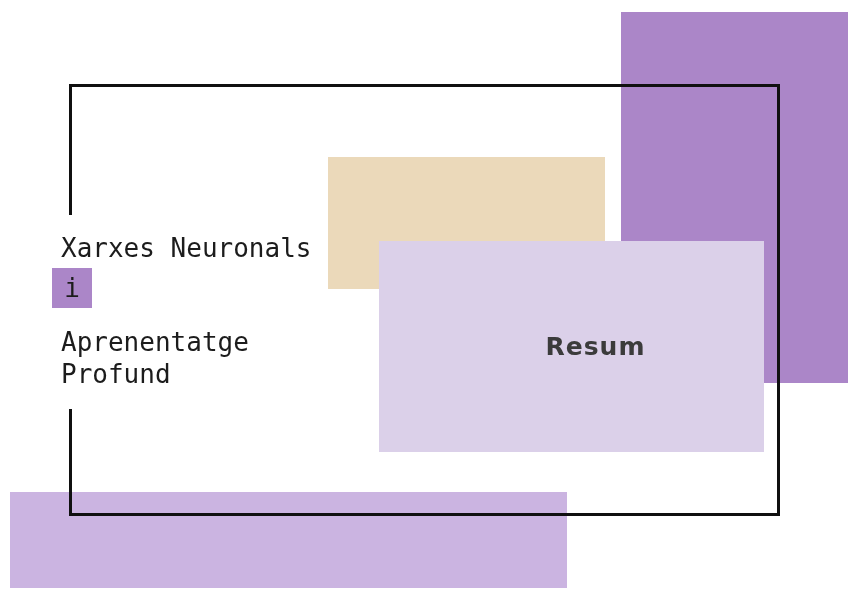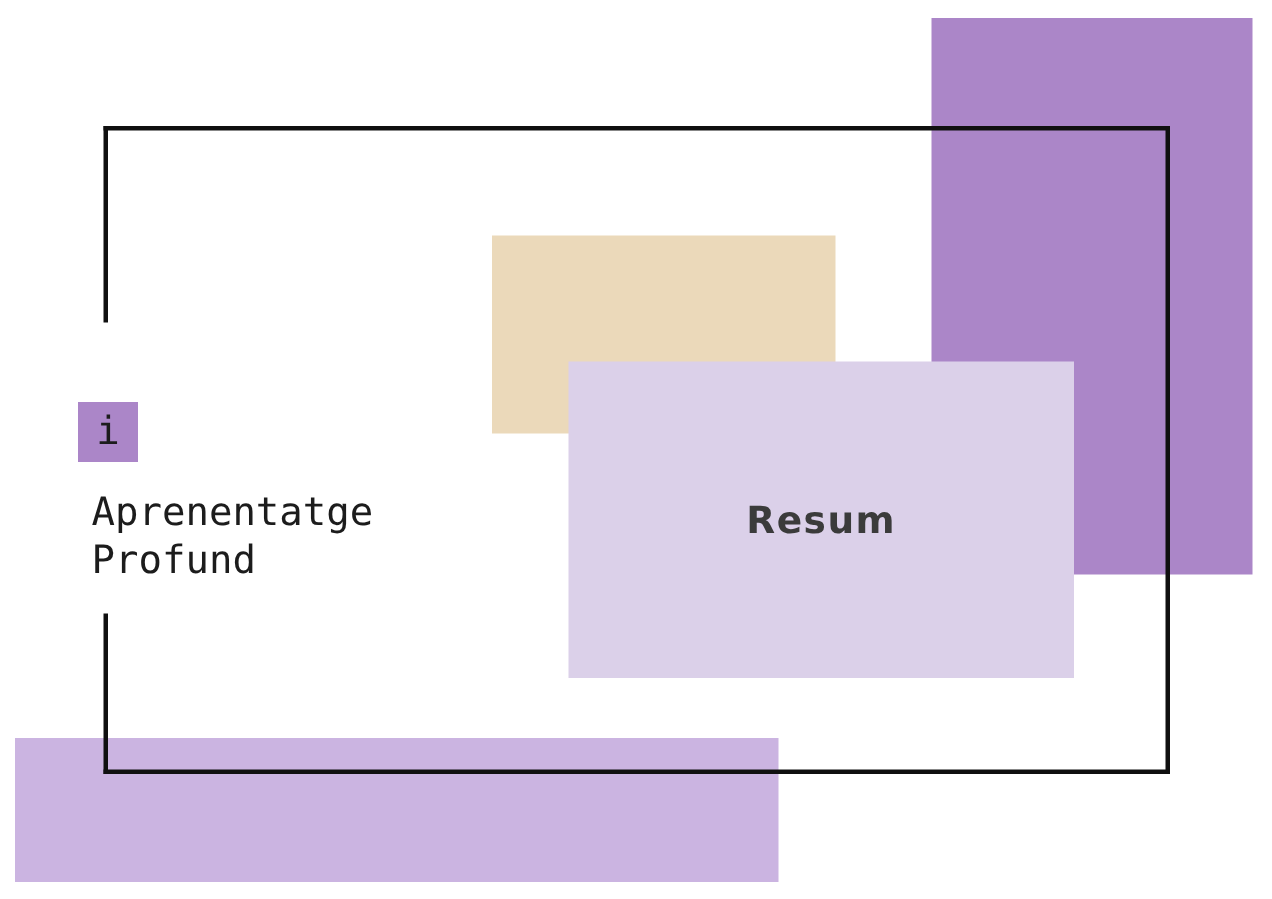--- a/index.html
+++ b/index.html
@@ -10,20 +10,21 @@
   .slide {
     position: relative;
     width: 848px;
     height: 599px;
     background: var(--background, #ffffff);
     overflow: hidden;
     font-family: "DejaVu Sans Mono", monospace;
   }
   .rect {
     position: absolute;
+    padding-left: 48px;
   }
   .decor-purple {
     left: 621px; top: 12px;
     width: 214px; height: 371px;
     background: var(--purple);
   }
   .decor-tan {
     left: 328px; top: 157px;
     width: 229px; height: 132px;
     background: var(--tan);
@@ -95,20 +96,21 @@
   <div class="rect summary-card">
     <span class="card-label">Resum</span>
   </div>
 
   <div class="frame-line frame-top"></div>
   <div class="frame-line frame-right"></div>
   <div class="frame-line frame-bottom"></div>
   <div class="frame-line frame-left-upper"></div>
   <div class="frame-line frame-left-lower"></div>
 
+  <div class="title-line title-line-1">Xarxes Neuronals</div>
 
   <div class="conjunction-square">
     <span class="conj">i</span>
   </div>
 
   <div class="title-line title-line-2">Aprenentatge</div>
 
   <div class="title-line title-line-3">Profund</div>
 
 </div>

